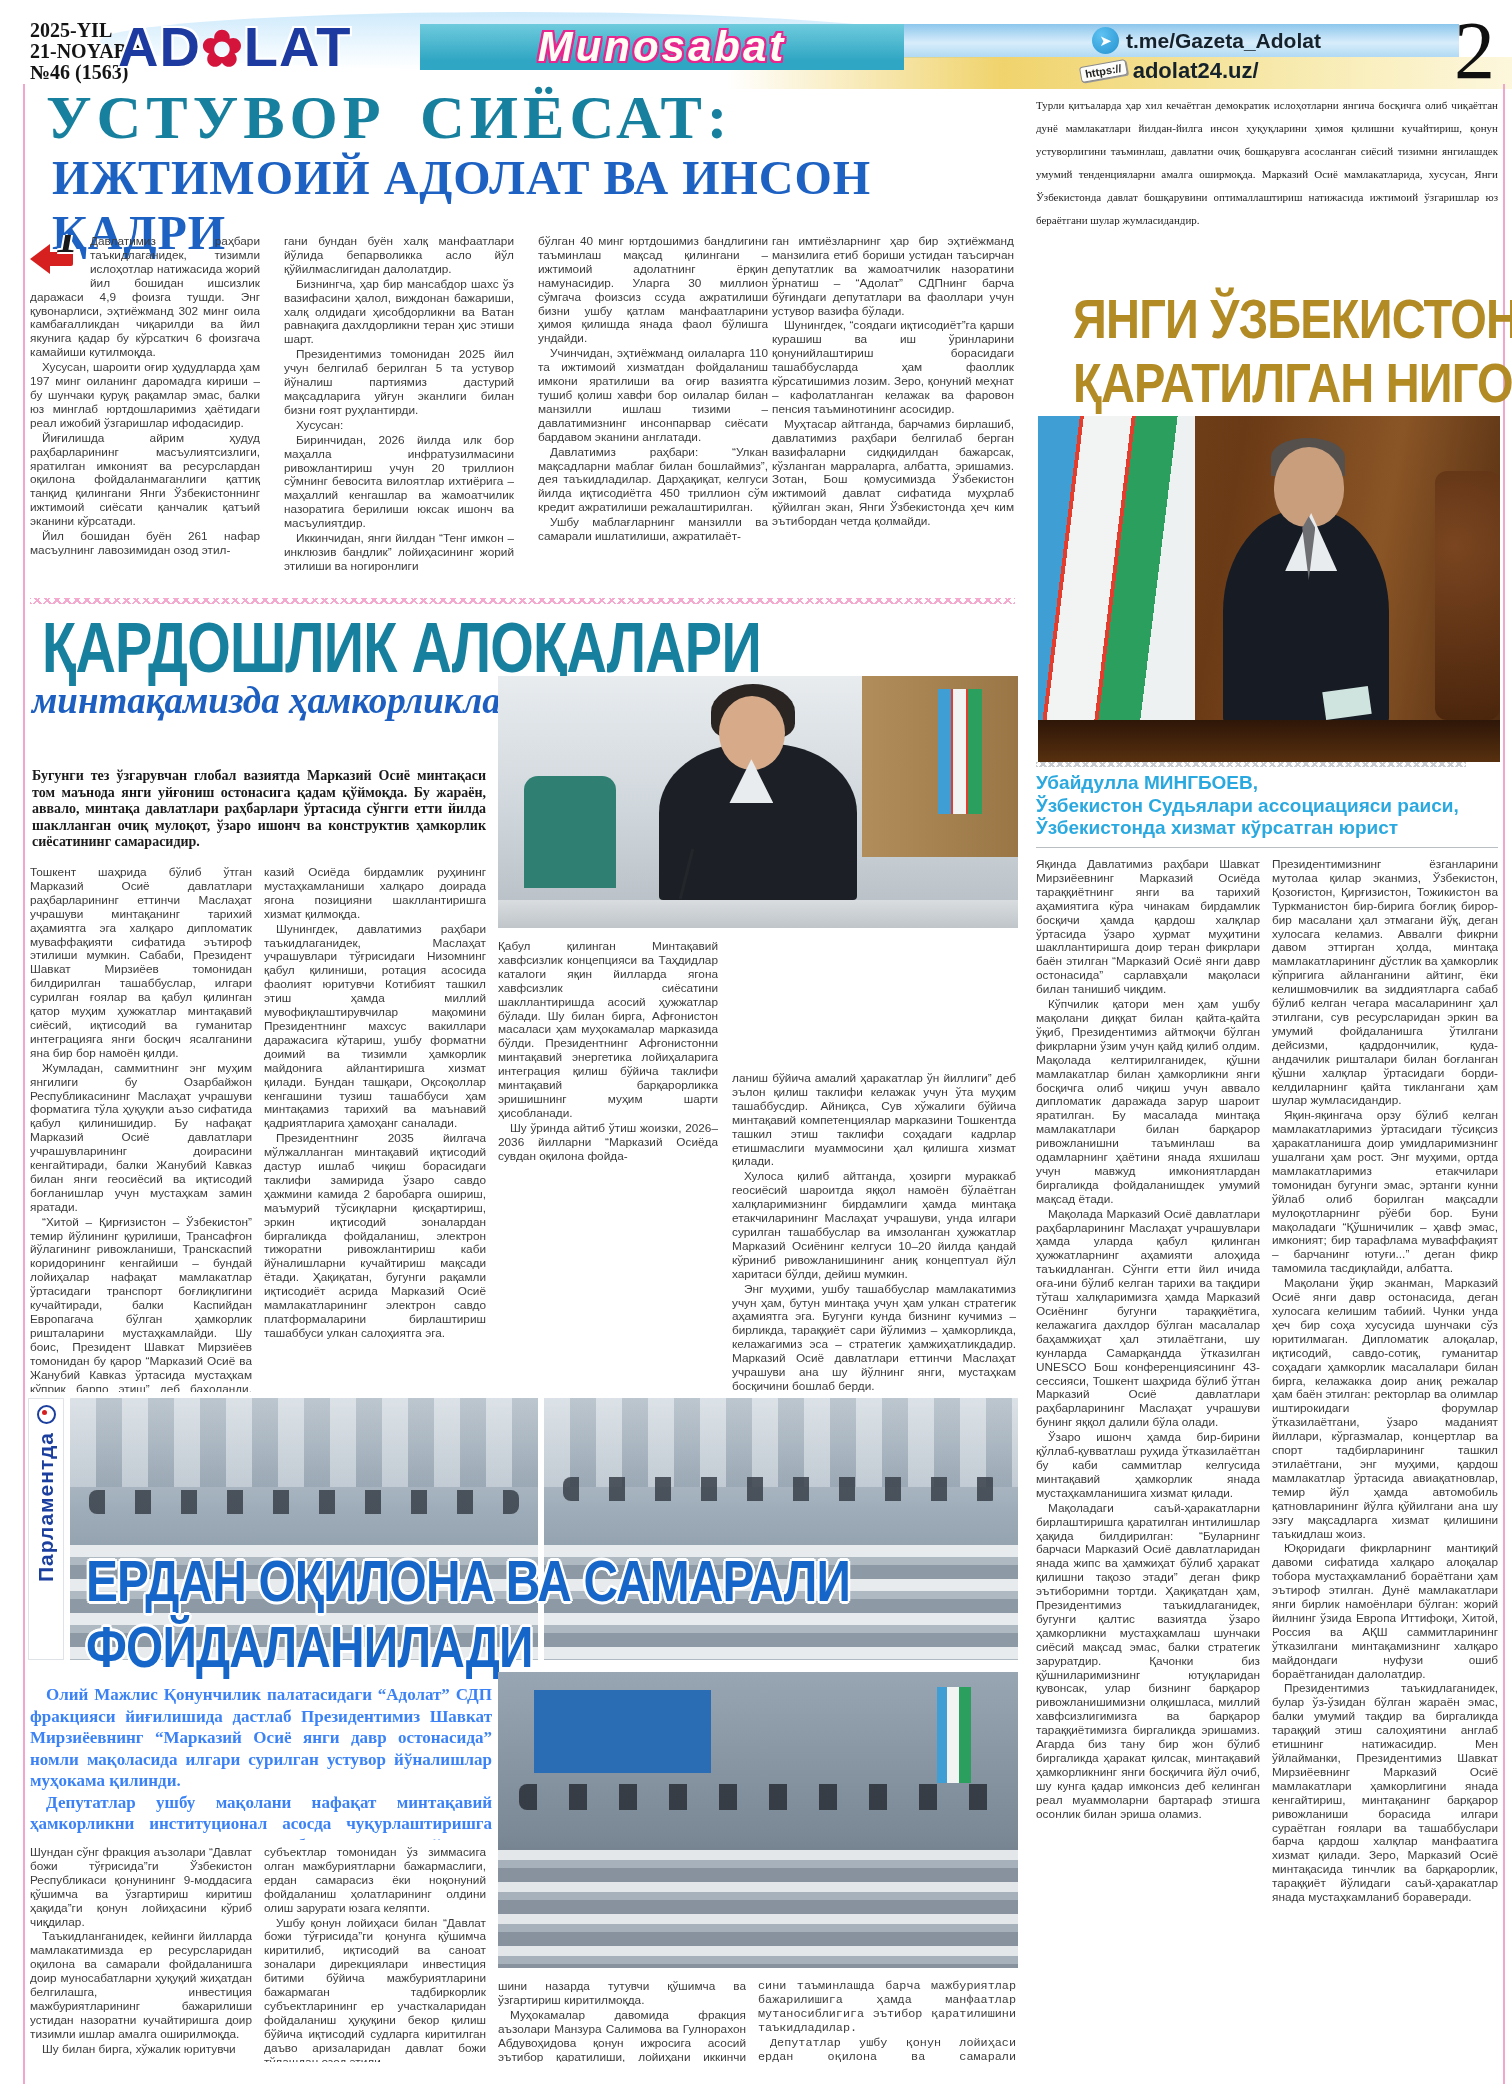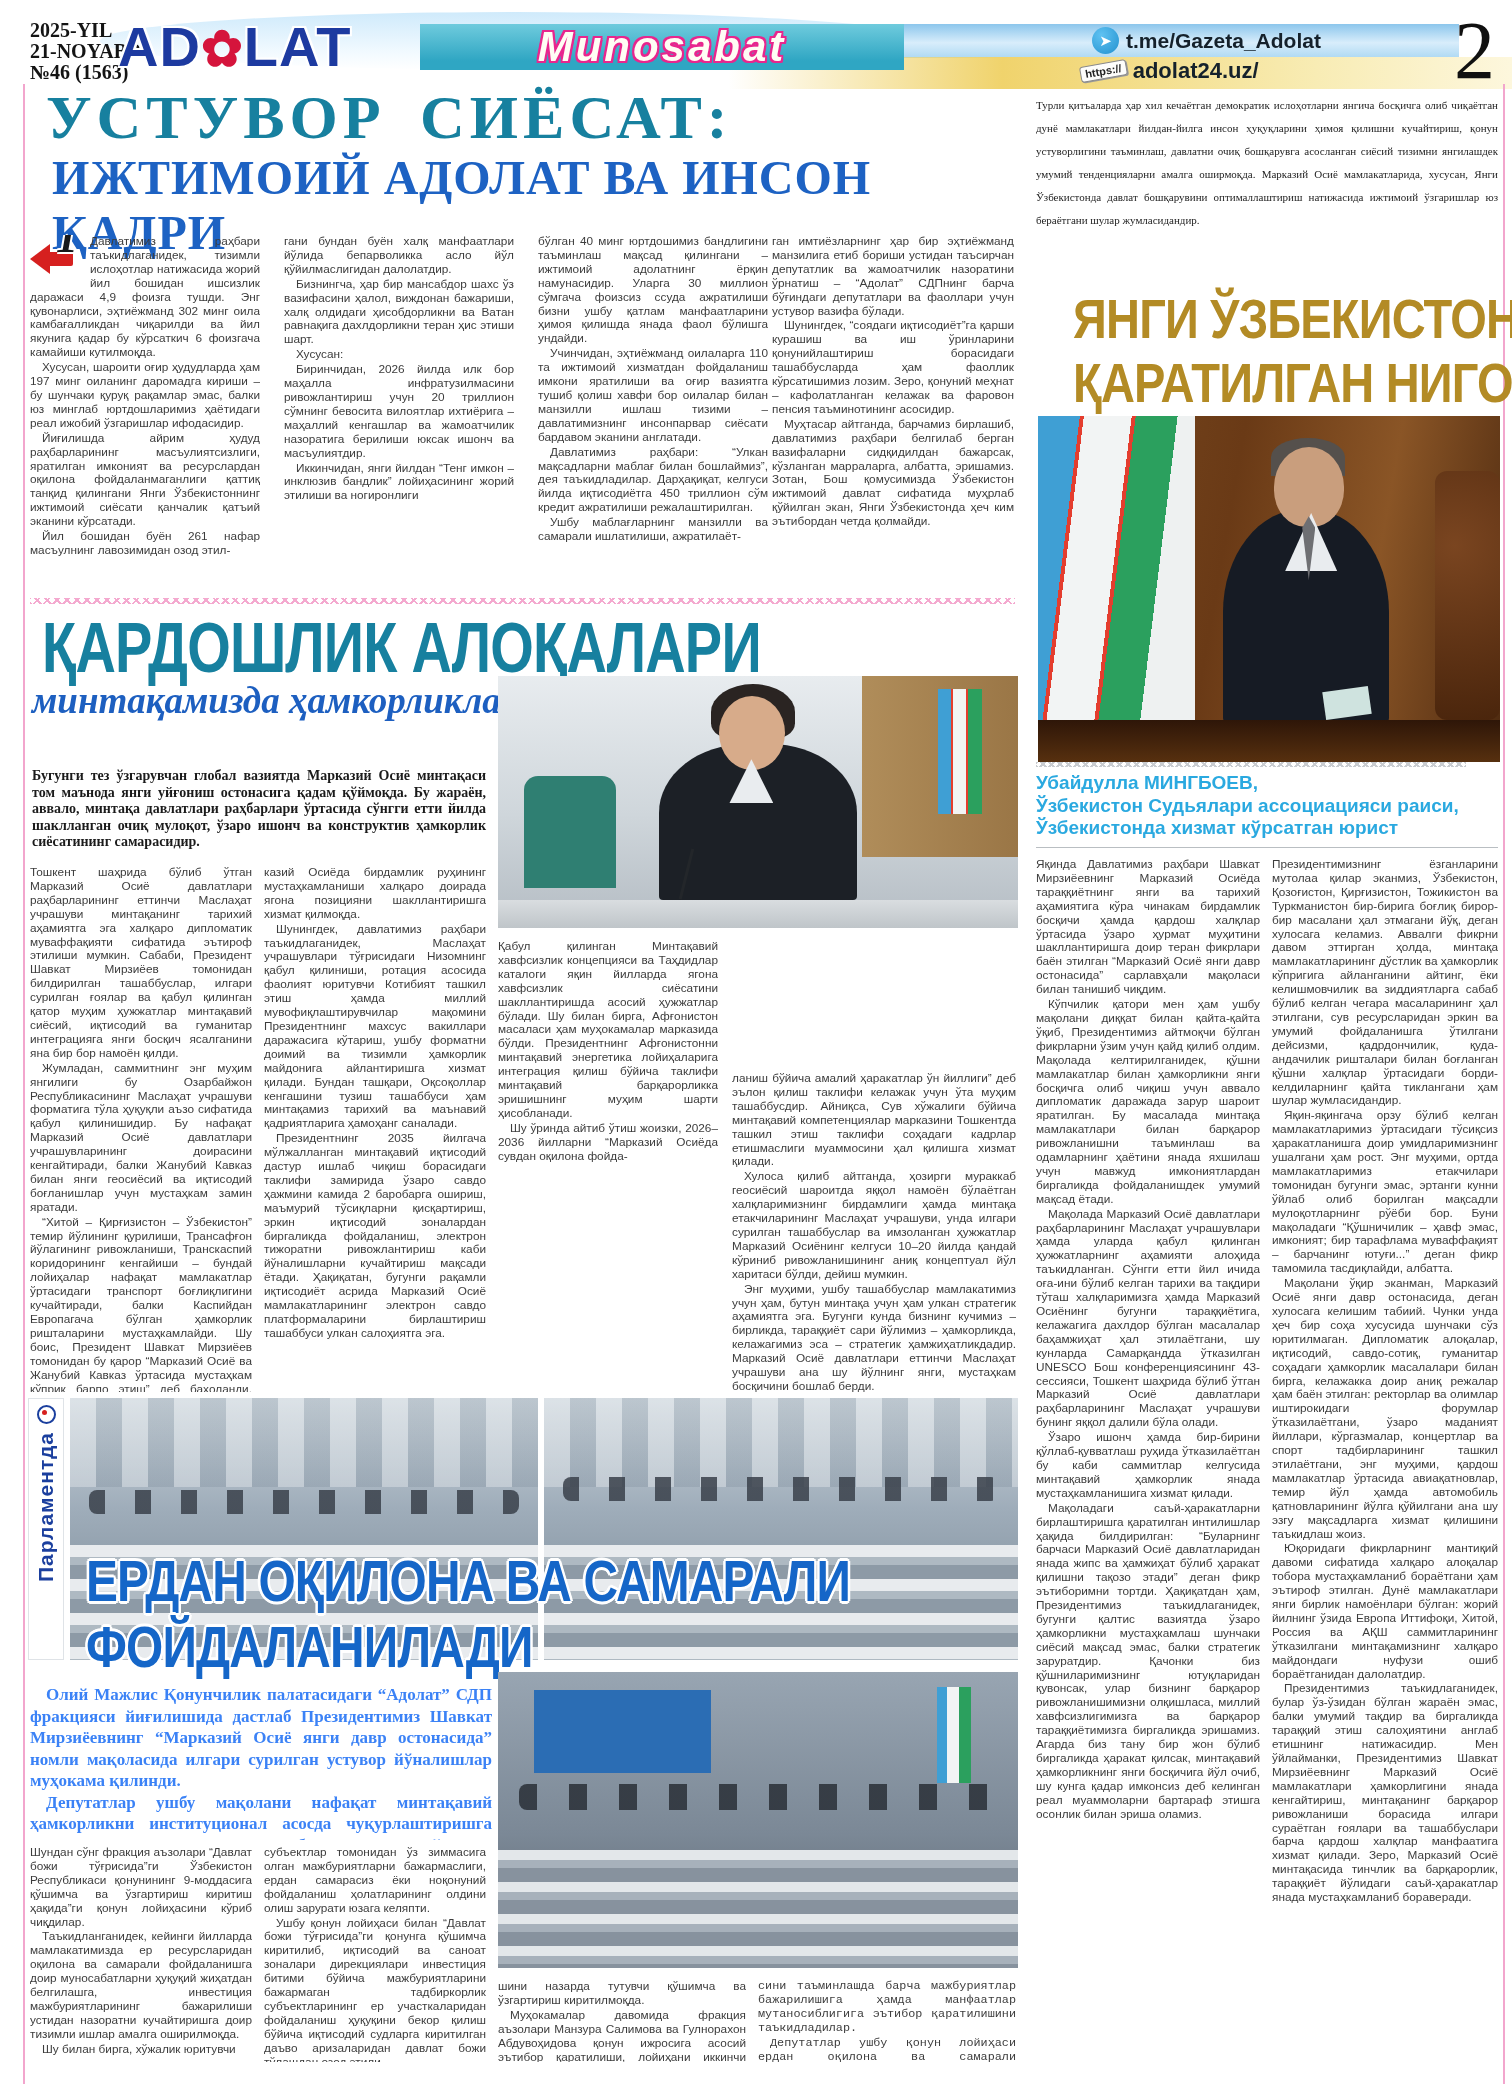--- a/index.html
+++ b/index.html
@@ -182,20 +182,21 @@
     <div>
         <p>Давлатимиз раҳбари таъкидлаганидек, тизимли ислоҳотлар натижасида жорий йил бошидан ишсизлик даражаси 4,9 фоизга тушди. Энг қувонарлиси, эҳтиёжманд 302 минг оила камбағалликдан чиқарилди ва йил якунига қадар бу кўрсаткич 6 фоизгача камайиши кутилмоқда.</p>
         <p>Хусусан, шароити оғир ҳудудларда ҳам 197 минг оиланинг даромадга кириши – бу шунчаки қуруқ рақамлар эмас, балки юз минглаб юртдошларимиз ҳаётидаги реал ижобий ўзгаришлар ифодасидир.</p>
         <p>Йиғилишда айрим ҳудуд раҳбарларининг масъулиятсизлиги, яратилган имконият ва ресурслардан оқилона фойдаланмаганлиги қаттиқ танқид қилингани Янги Ўзбекистоннинг ижтимоий сиёсати қанчалик қатъий эканини кўрсатади.</p>
         <p>Йил бошидан буён 261 нафар масъулнинг лавозимидан озод этил-</p>
       </div>
   </div>
   <div class="col" style="left:284px;top:235px;width:230px;height:354px;">
       <p>гани бундан буён халқ манфаатлари йўлида бепарволикка асло йўл қўйилмаслигидан далолатдир.</p>
       <p>Бизнингча, ҳар бир мансабдор шахс ўз вазифасини ҳалол, виждонан бажариши, халқ олдидаги ҳисобдорликни ва Ватан равнақига дахлдорликни теран ҳис этиши шарт.</p>
+      <p>Президентимиз томонидан 2025 йил учун белгилаб берилган 5 та устувор йўналиш партиямиз дастурий мақсадларига уйғун эканлиги билан бизни ғоят руҳлантирди.</p>
       <p>Хусусан:</p>
       <p>Биринчидан, 2026 йилда илк бор маҳалла инфратузилмасини ривожлантириш учун 20 триллион сўмнинг бевосита вилоятлар ихтиёрига – маҳаллий кенгашлар ва жамоатчилик назоратига берилиши юксак ишонч ва масъулиятдир.</p>
       <p>Иккинчидан, янги йилдан “Тенг имкон – инклюзив бандлик” лойиҳасининг жорий этилиши ва ногиронлиги</p>
     </div>
   <div class="col" style="left:538px;top:235px;width:230px;height:354px;">
       <p>бўлган 40 минг юртдошимиз бандлигини таъминлаш мақсад қилингани – ижтимоий адолатнинг ёрқин намунасидир. Уларга 30 миллион сўмгача фоизсиз ссуда ажратилиши бизни ушбу қатлам манфаатларини ҳимоя қилишда янада фаол бўлишга ундайди.</p>
       <p>Учинчидан, эҳтиёжманд оилаларга 110 та ижтимоий хизматдан фойдаланиш имкони яратилиши ва оғир вазиятга тушиб қолиш хавфи бор оилалар билан манзилли ишлаш тизими – давлатимизнинг инсонпарвар сиёсати бардавом эканини англатади.</p>
       <p>Давлатимиз раҳбари: “Улкан мақсадларни маблағ билан бошлаймиз”, дея таъкидладилар. Дарҳақиқат, келгуси йилда иқтисодиётга 450 триллион сўм кредит ажратилиши режалаштирилган.</p>
       <p>Ушбу маблағларнинг манзилли ва самарали ишлатилиши, ажратилаёт-</p>
     </div>

